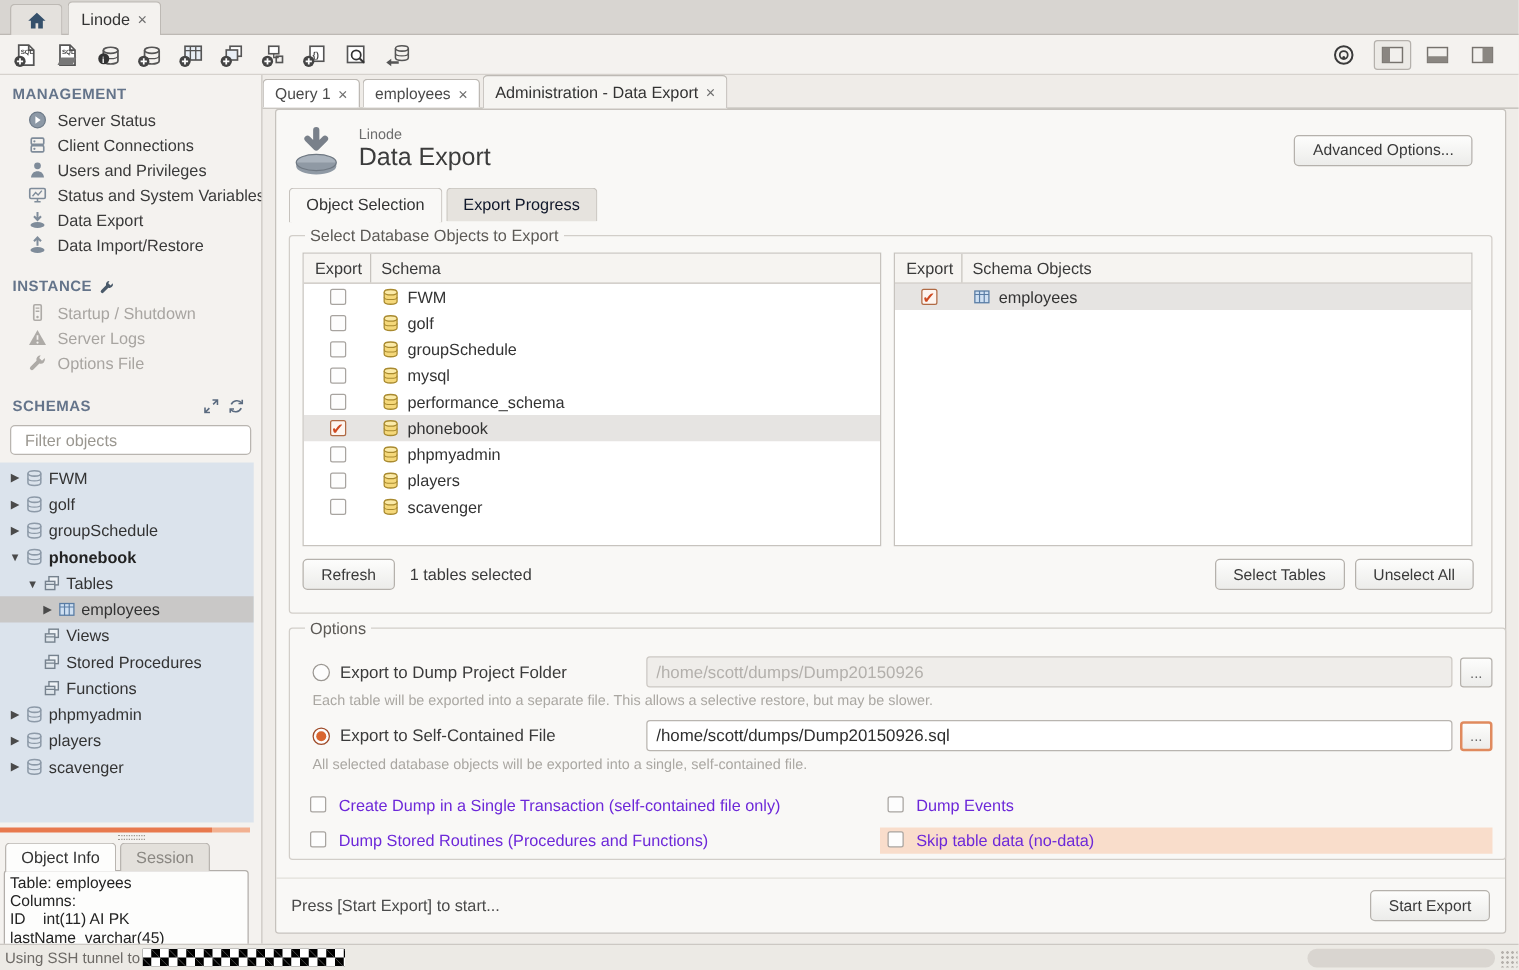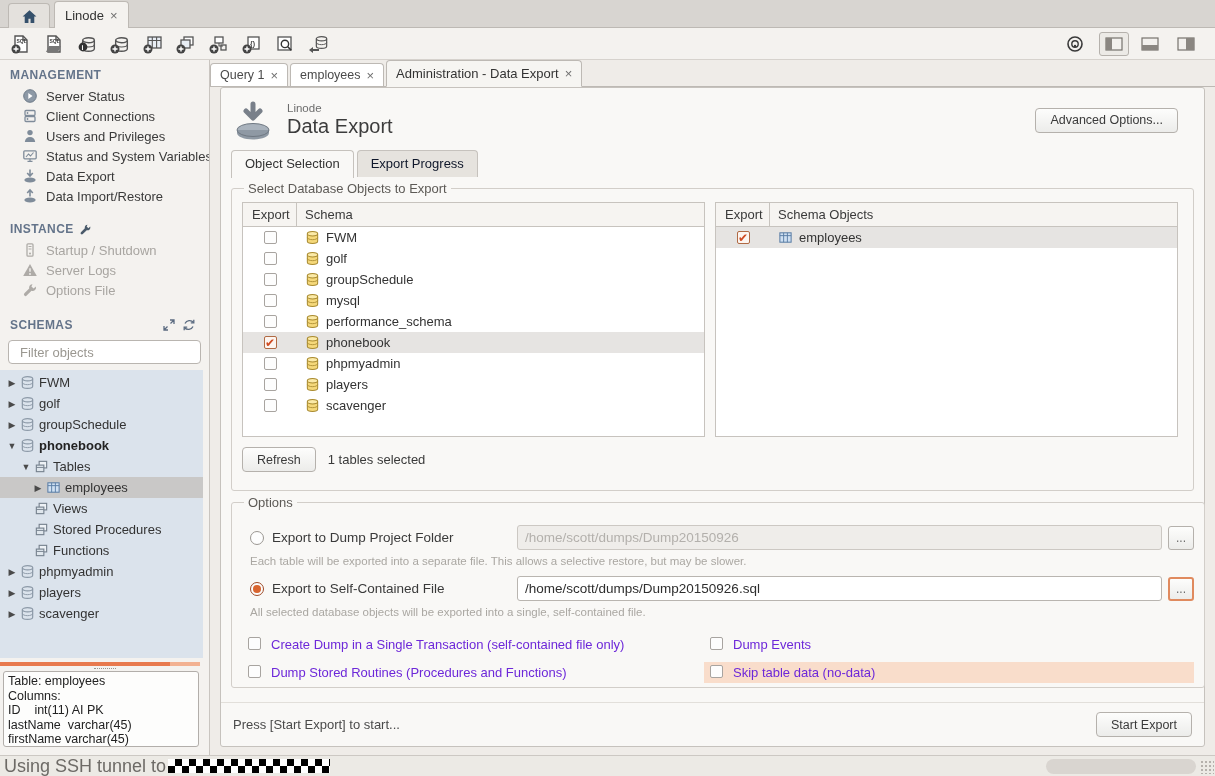--- a/index.html
+++ b/index.html
@@ -98,21 +98,21 @@
   .opt-help { font-size:11.5px; color:#aaa7a2; margin:5px 0 0 8px; }
   .cb-grid { display:grid; grid-template-columns: 462px 1fr; margin-top:16px; row-gap:7px; }
   .cb-item { display:flex; align-items:flex-start; gap:10px; font-size:13px; color:#6d28d9; padding:3px 6px; }
   .cb-item.hl { background:#f9ddcb; }
 
   .panel-footer { position:absolute; left:0; bottom:0; width:100%; height:44px; border-top:1px solid #e2dfda; display:flex; align-items:center; padding:0 12px; }
   .footer-status { font-size:13px; color:#4a4a4a; }
   .start-btn { margin-left:auto; }
 
   
-  .statusbar { position:absolute; left:0; top:755px; width:1215px; height:21px; background:#eceae5; border-top:1px solid #ccc8c3; display:flex; align-items:center; padding-left:4px; font-size:18px; color:#6d6a66; }
+  .statusbar { position:absolute; left:0; top:755px; width:1215px; height:21px; background:#eceae5; border-top:1px solid #ccc8c3; display:flex; align-items:center; padding-left:4px; font-size:12px; color:#6d6a66; }
   .redacted { width:162px; height:14px; margin-left:2px;
     background-image:linear-gradient(45deg,#000 25%,transparent 25%,transparent 75%,#000 75%),linear-gradient(45deg,#000 25%,#fff 25%,#fff 75%,#000 75%);
     background-size:14px 14px; background-position:0 0,7px 7px; }
   .hscroll-pill { position:absolute; left:1046px; top:3px; width:150px; height:15px; border-radius:8px; background:#d9d5d0; }
   .corner-grip { position:absolute; right:1px; top:4px; width:14px; height:14px;
     background-image:radial-gradient(#b5b1ac 1px, transparent 1.2px); background-size:4px 4px; }
 
   svg.ic { display:block; }
 </style>
 </head>
@@ -482,20 +482,24 @@
       <svg class="ic tic" width="15" height="15">
           <use href="#i-cyl"></use>
         </svg>
       <span>scavenger</span>
     </div>
   </div>
 
   <div class="orange-split"></div>
   <div class="grip"></div>
 
+  <div class="oi-tabs">
+    <div class="oi-tab active">Object Info</div>
+    <div class="oi-tab">Session</div>
+  </div>
   <div class="oi-box">
     <pre>Table: employees
 Columns:
 ID    int(11) AI PK
 lastName  varchar(45)
 firstName varchar(45)</pre>
   </div>
 </div>
 
 <div class="main">
@@ -658,20 +662,24 @@
                   <use href="#i-table"></use>
                 </svg>
                 <span>employees</span>
               </div>
           </div>
         </div>
       </div>
       <div class="under-tables">
         <button class="btn">Refresh</button>
         <span class="sel-status">1 tables selected</span>
+        <span class="right-btns">
+          <button class="btn">Select Tables</button>
+          <button class="btn">Unselect All</button>
+        </span>
       </div>
     </fieldset>
 
     <fieldset class="group opt-group">
       <legend>Options</legend>
       <div class="opt-row">
         <span class="radio"></span>
         <span class="opt-label">Export to Dump Project Folder</span>
         <input class="path-input" disabled="" value="/home/scott/dumps/Dump20150926" style="">
         <span class="browse-btn">...</span>

